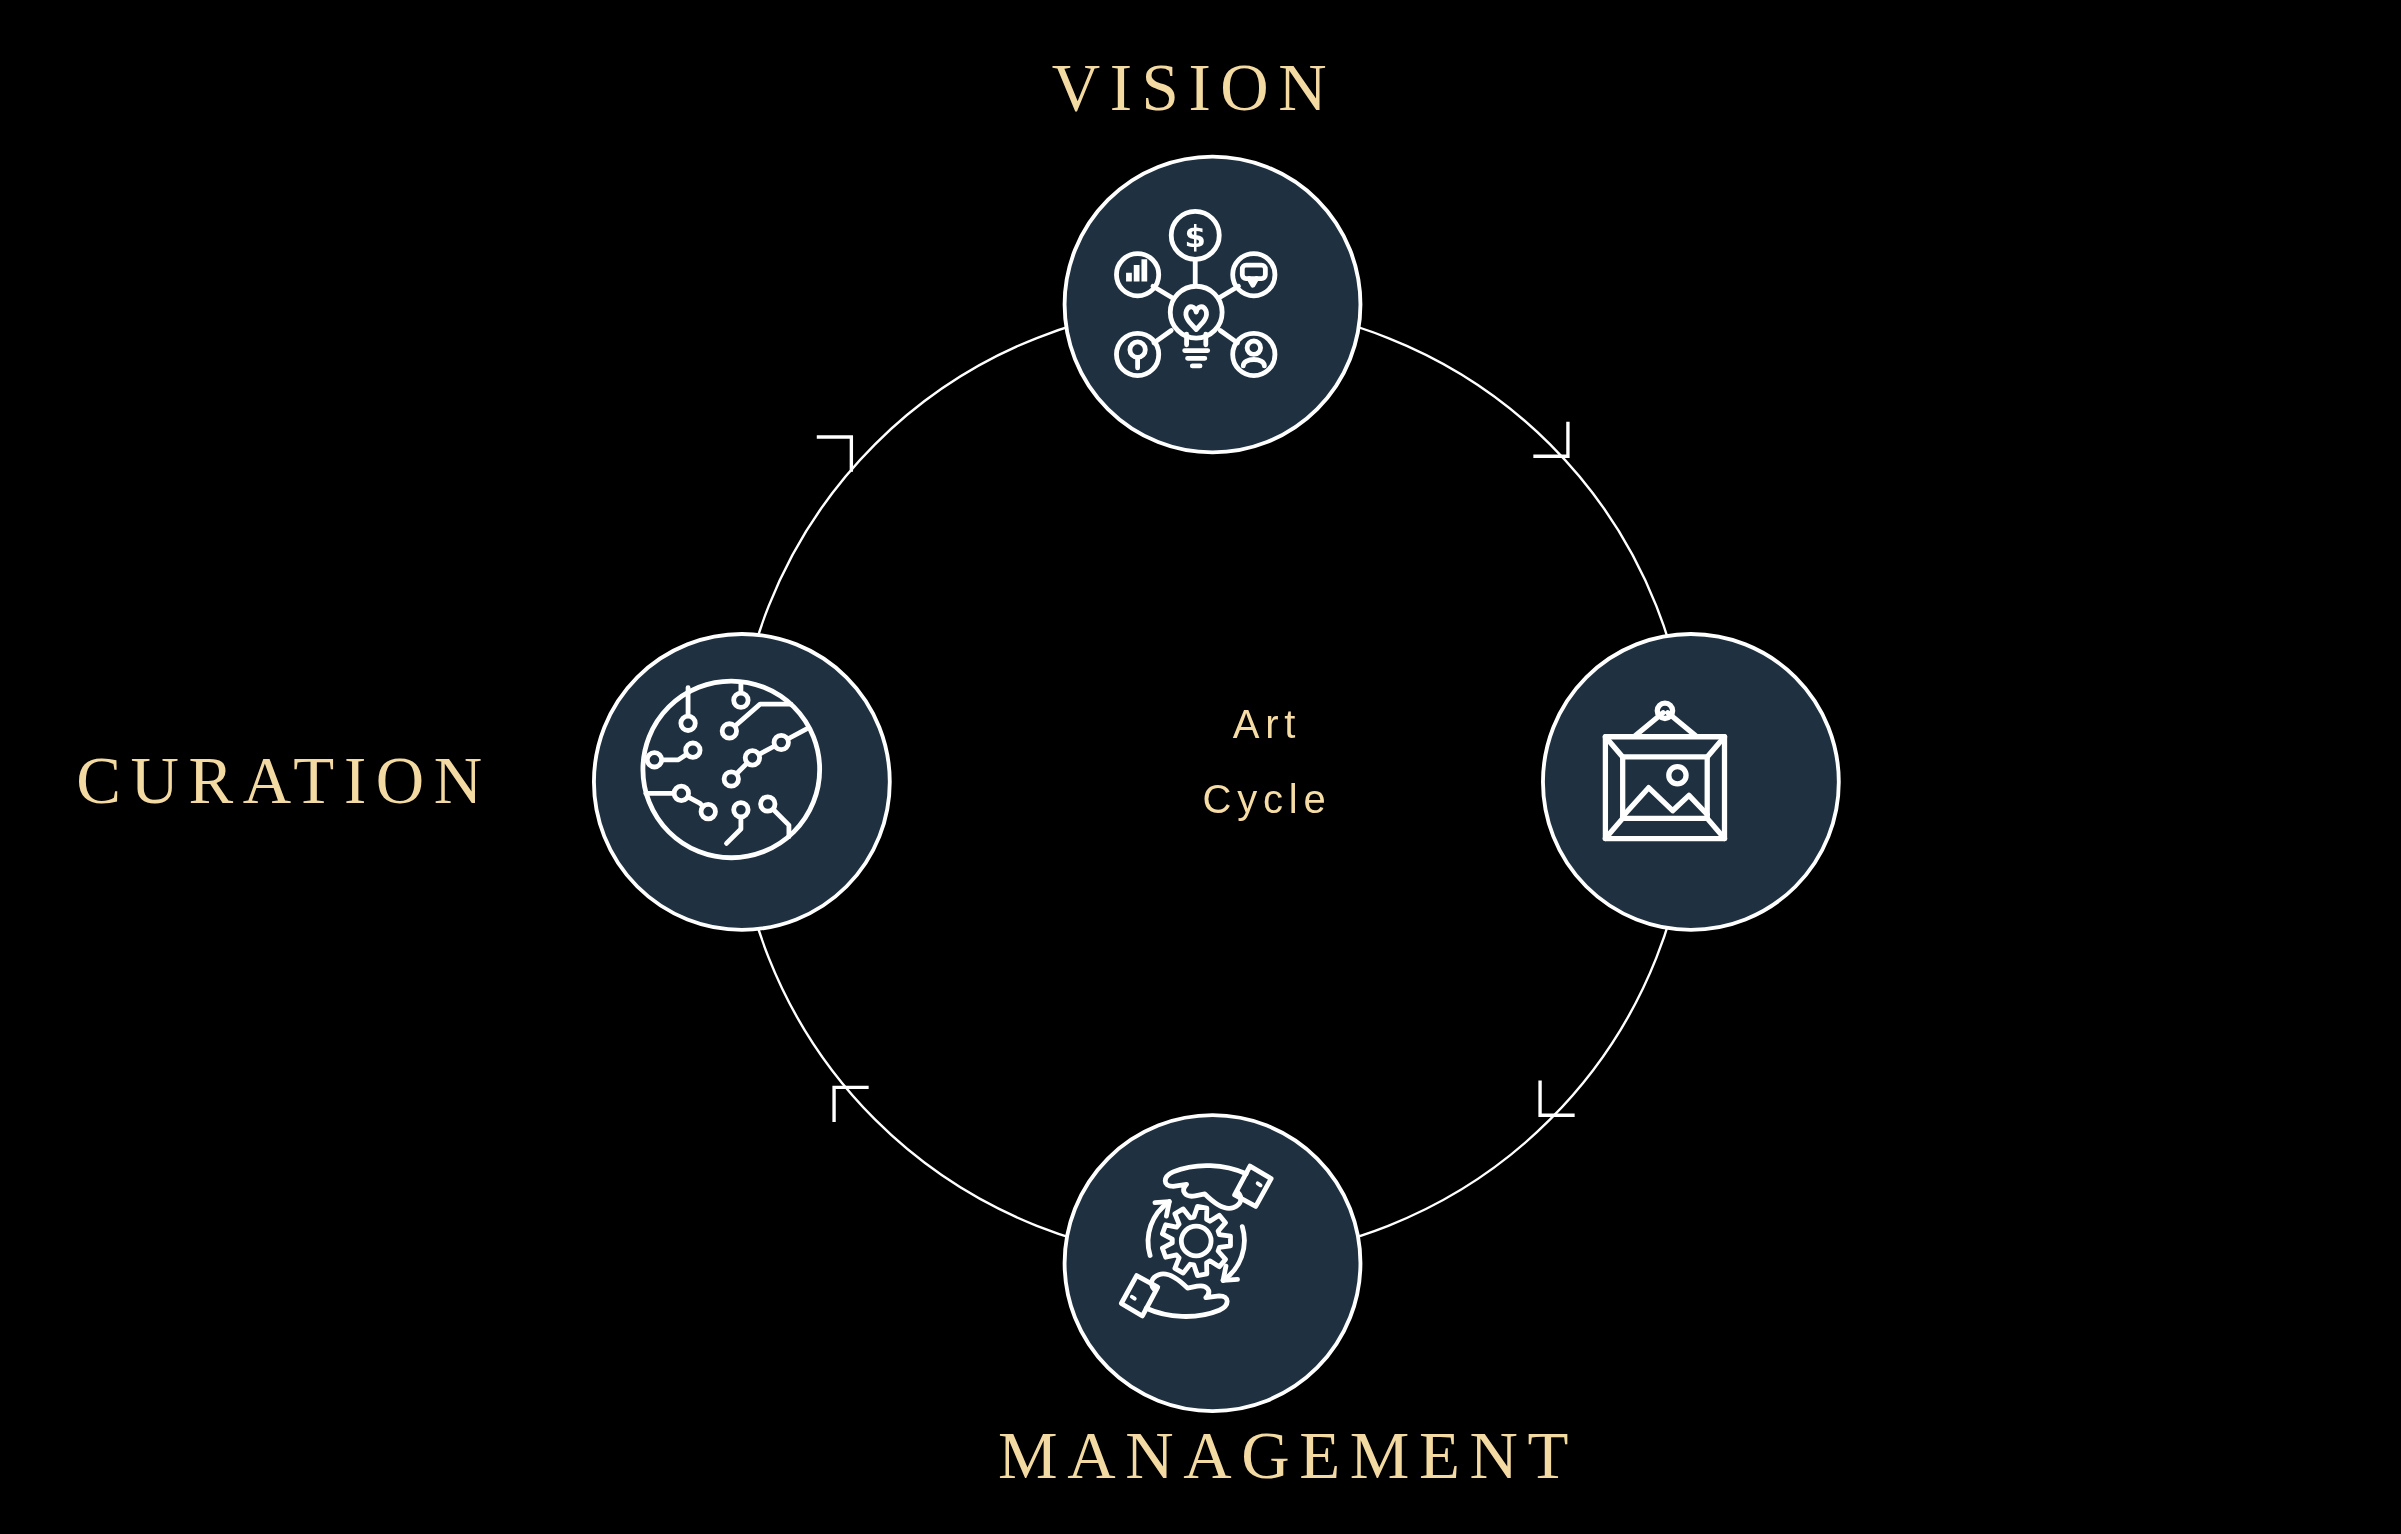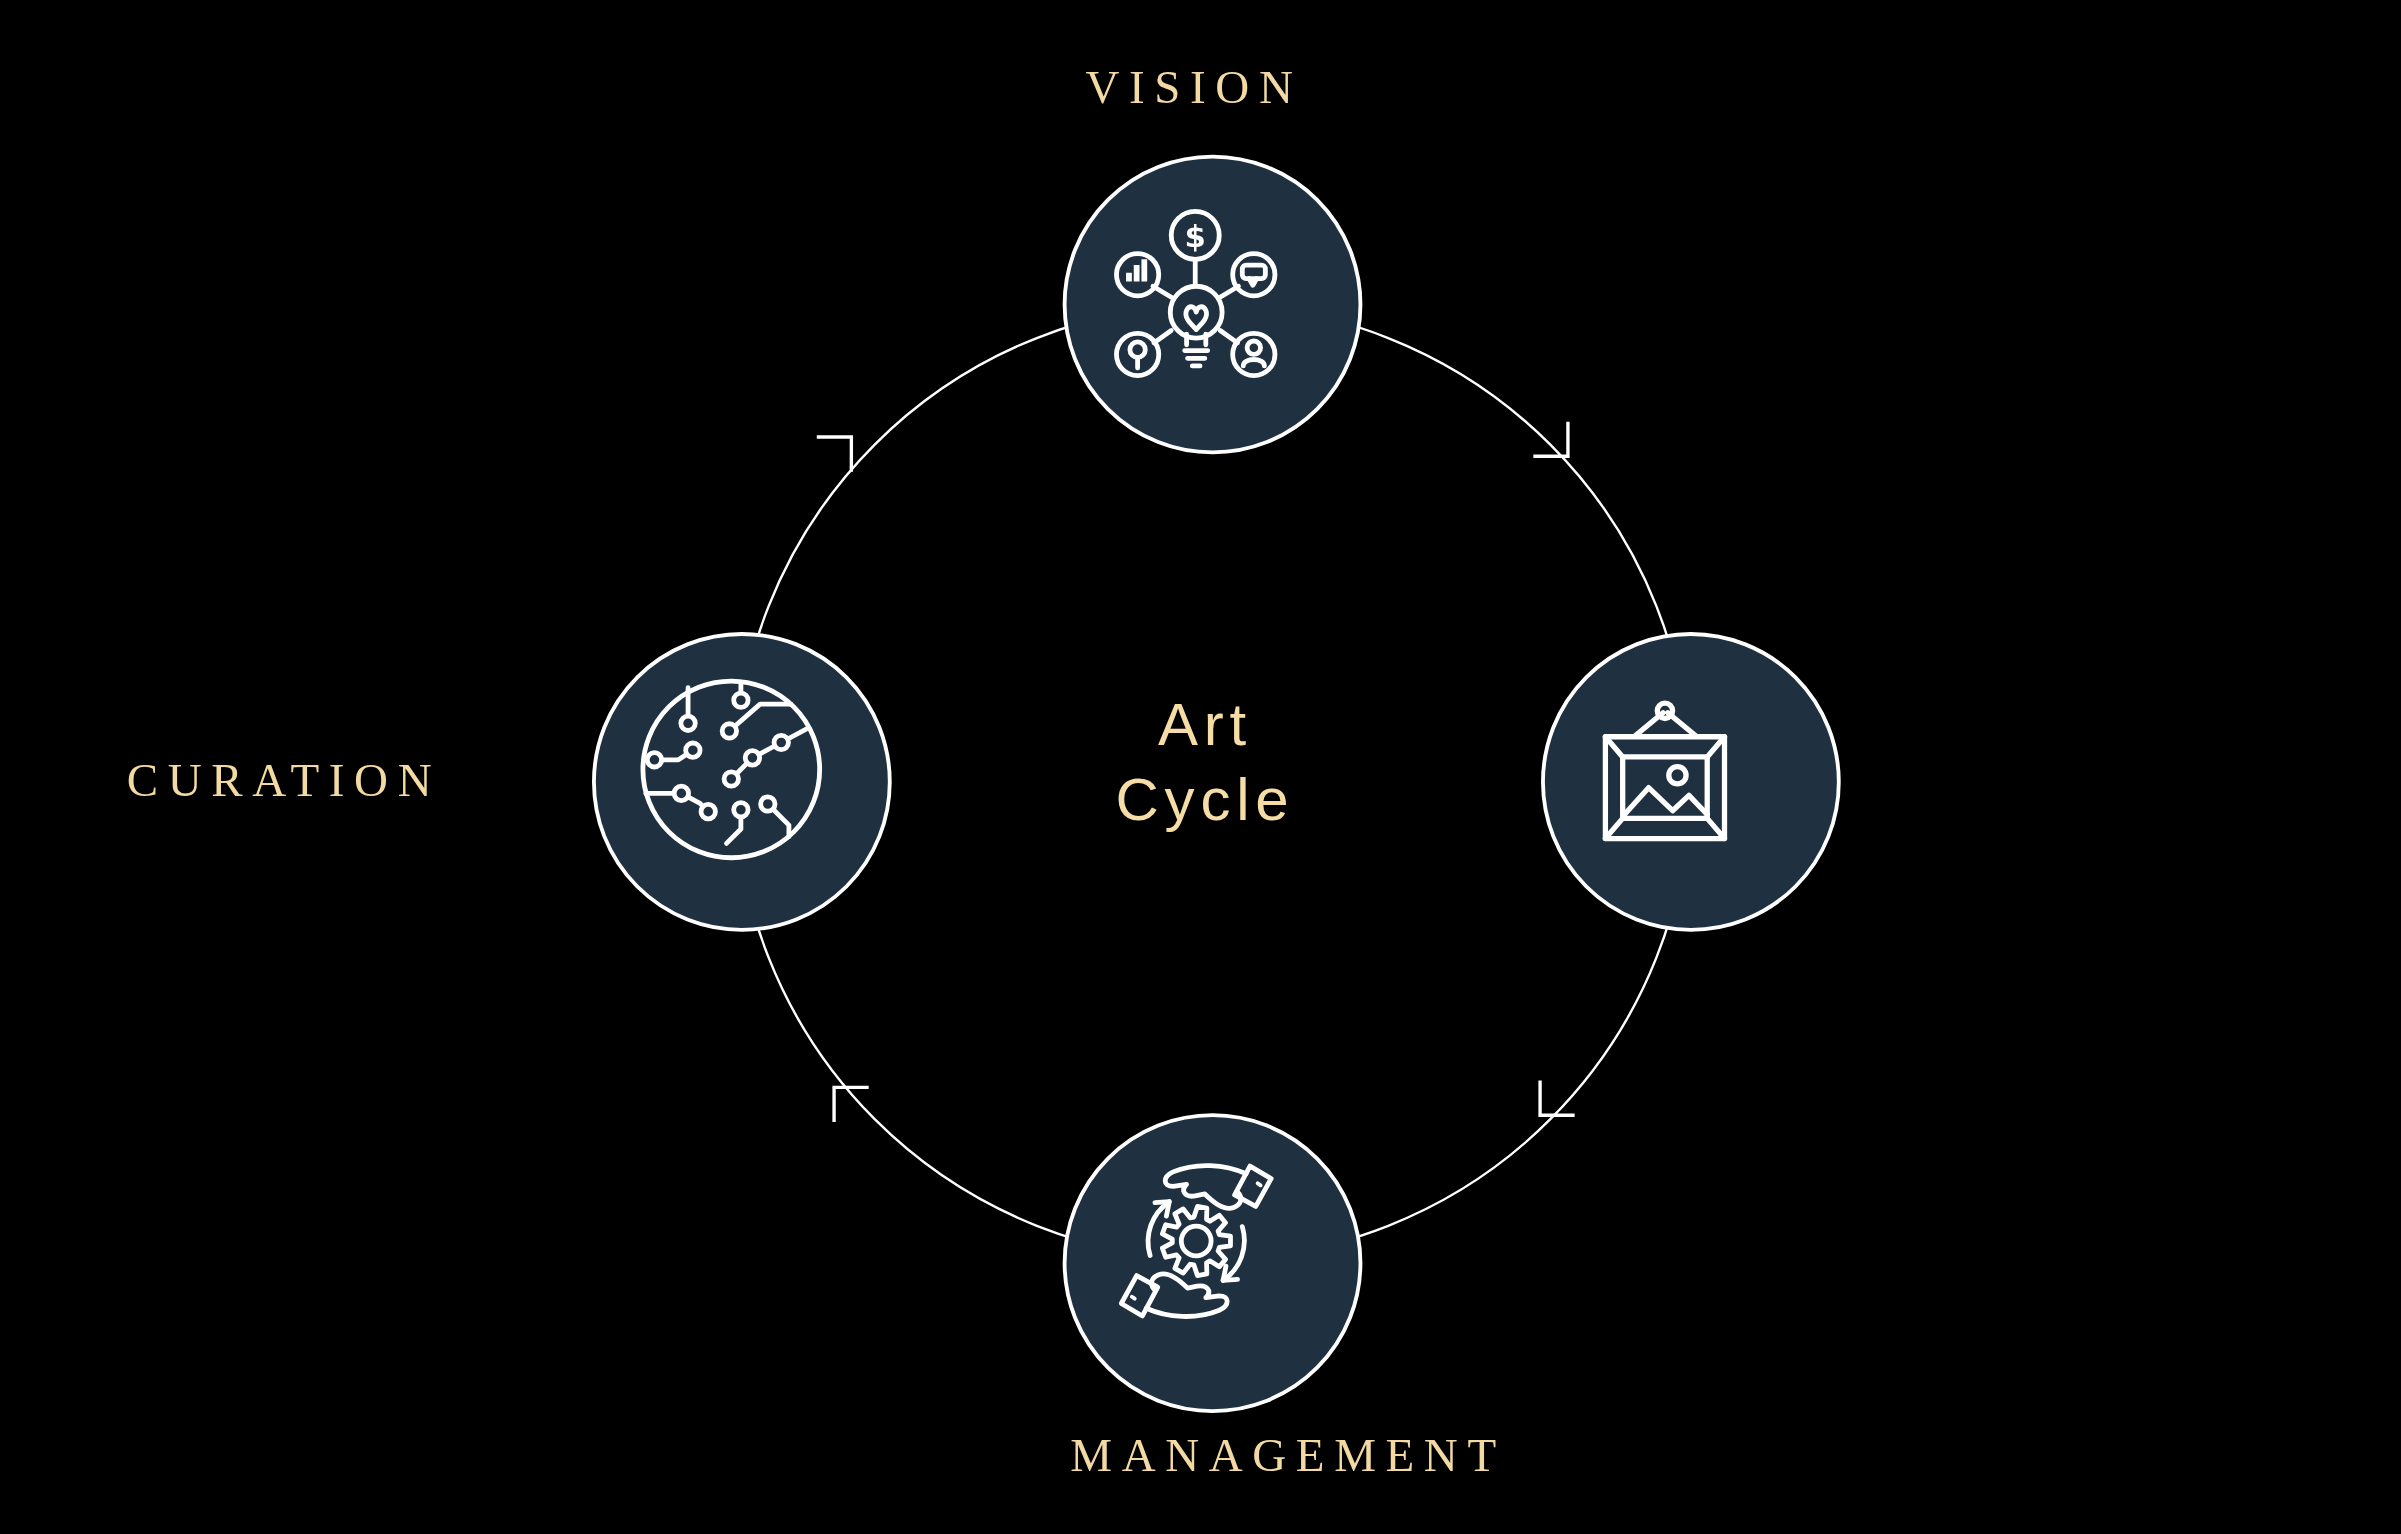--- a/index.html
+++ b/index.html
@@ -9,32 +9,32 @@
     background:#000000;
     overflow:hidden;
     font-family:"Liberation Serif", serif;
   }
   svg{position:absolute;left:0;top:0;}
   .stage-label{
     position:absolute;
     transform:translate(-50%,-50%);
     color:#f3d9a2;
     font-family:"Liberation Serif", serif;
-    font-size:47px;
+    font-size:67px;
     letter-spacing:9.6px;
     white-space:nowrap;
     font-weight:500;
   }
   .center-title{
     position:absolute;
-    left:1205px;top:762px;
+    left:1267px;top:762px;
     transform:translate(-50%,-50%);
     color:#f6dda6;
     font-family:"Liberation Sans", sans-serif;
-    font-size:60px;
+    font-size:40px;
     line-height:75px;
     letter-spacing:5.8px;
     text-align:center;
     white-space:nowrap;
   }
   .lbl-vision{left:1194px;top:87px;}
   .lbl-curation{left:2119px;top:780px;}
   .lbl-management{left:1288px;top:1455px;}
   .lbl-operation{left:284px;top:780px;}
 </style>

